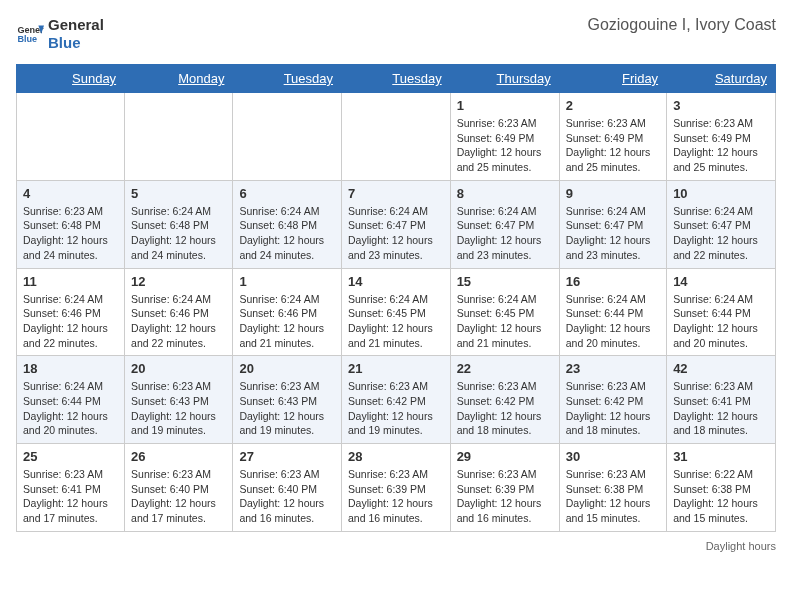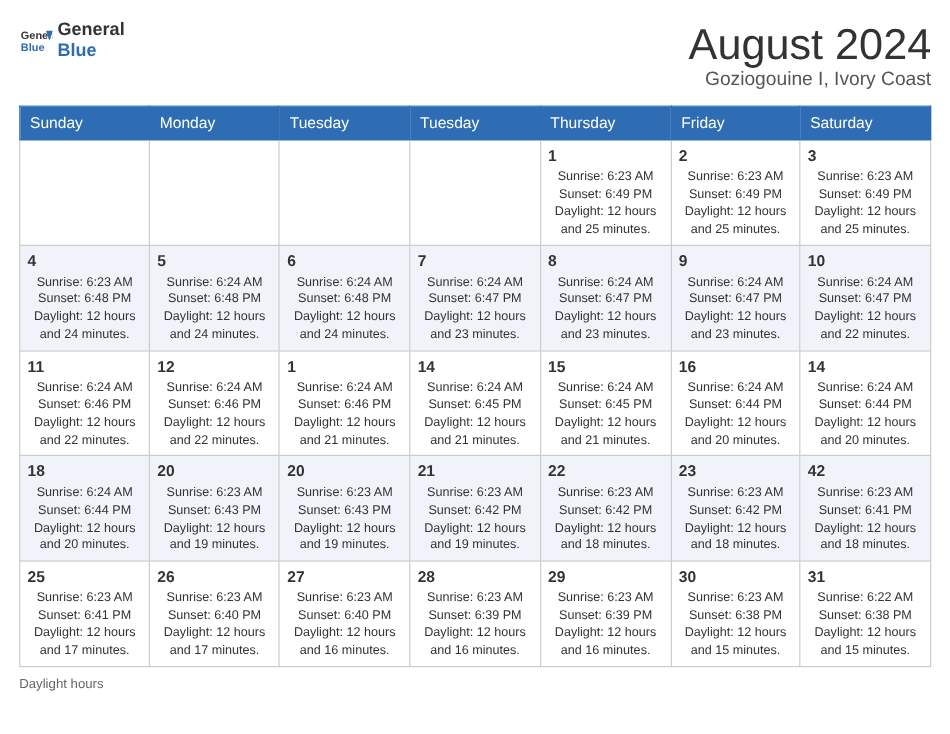--- a/index.html
+++ b/index.html
@@ -38,25 +38,26 @@
       color: #555;
     }
     .calendar-table {
       width: 100%;
       border-collapse: collapse;
       font-size: 11px;
     }
     .calendar-table th {
       background-color: #2e6db4;
       color: #fff;
-      text-align: left;
+      text-align: right;
       padding: 6px 8px;
       font-size: 13px;
       font-weight: normal;
       border: 1px solid #2e6db4;
+      text-decoration: underline;
     }
     .calendar-table td {
       border: 1px solid #ccc;
       vertical-align: top;
       padding: 5px 6px;
       width: 113px;
       min-height: 80px;
       background: #fff;
     }
     .calendar-table tr:nth-child(even) td {
@@ -65,49 +66,47 @@
     .day-number {
       font-size: 13px;
       font-weight: bold;
       color: #333;
       margin-bottom: 3px;
     }
     .day-info {
       color: #333;
       font-size: 10.5px;
       line-height: 1.4;
-      text-align: center;
     }
     .empty-cell {
       background: #fff !important;
     }
     .footer-note {
       margin-top: 8px;
       font-size: 11px;
       color: #666;
-      text-align: left;
+      text-align: right;
     }
   </style>
 </head>
 <body>
 
 <div class="header-area">
   <div class="logo">
     <svg class="logo-icon" viewBox="0 0 40 40" xmlns="http://www.w3.org/2000/svg">
       <text x="2" y="18" font-size="13" font-weight="bold" fill="#333">General</text>
       <text x="2" y="32" font-size="13" font-weight="bold" fill="#2e6db4">Blue</text>
       <polygon points="32,8 40,8 36,20" fill="#2e6db4"></polygon>
     </svg>
     <div style="display:flex;flex-direction:column;line-height:1.2">
       <span style="font-size:15px;font-weight:bold;color:#333;">General</span>
       <span style="font-size:15px;font-weight:bold;color:#2e6db4;">Blue</span>
     </div>
   </div>
   <div class="title-area">
-    <div class="month-title">August 2024</div>
     <div class="location-title">Goziogouine I, Ivory Coast</div>
   </div>
 </div>
 
 <table class="calendar-table">
   <thead>
     <tr>
     <th>Sunday</th>
         <th>Monday</th>
         <th>Tuesday</th>

